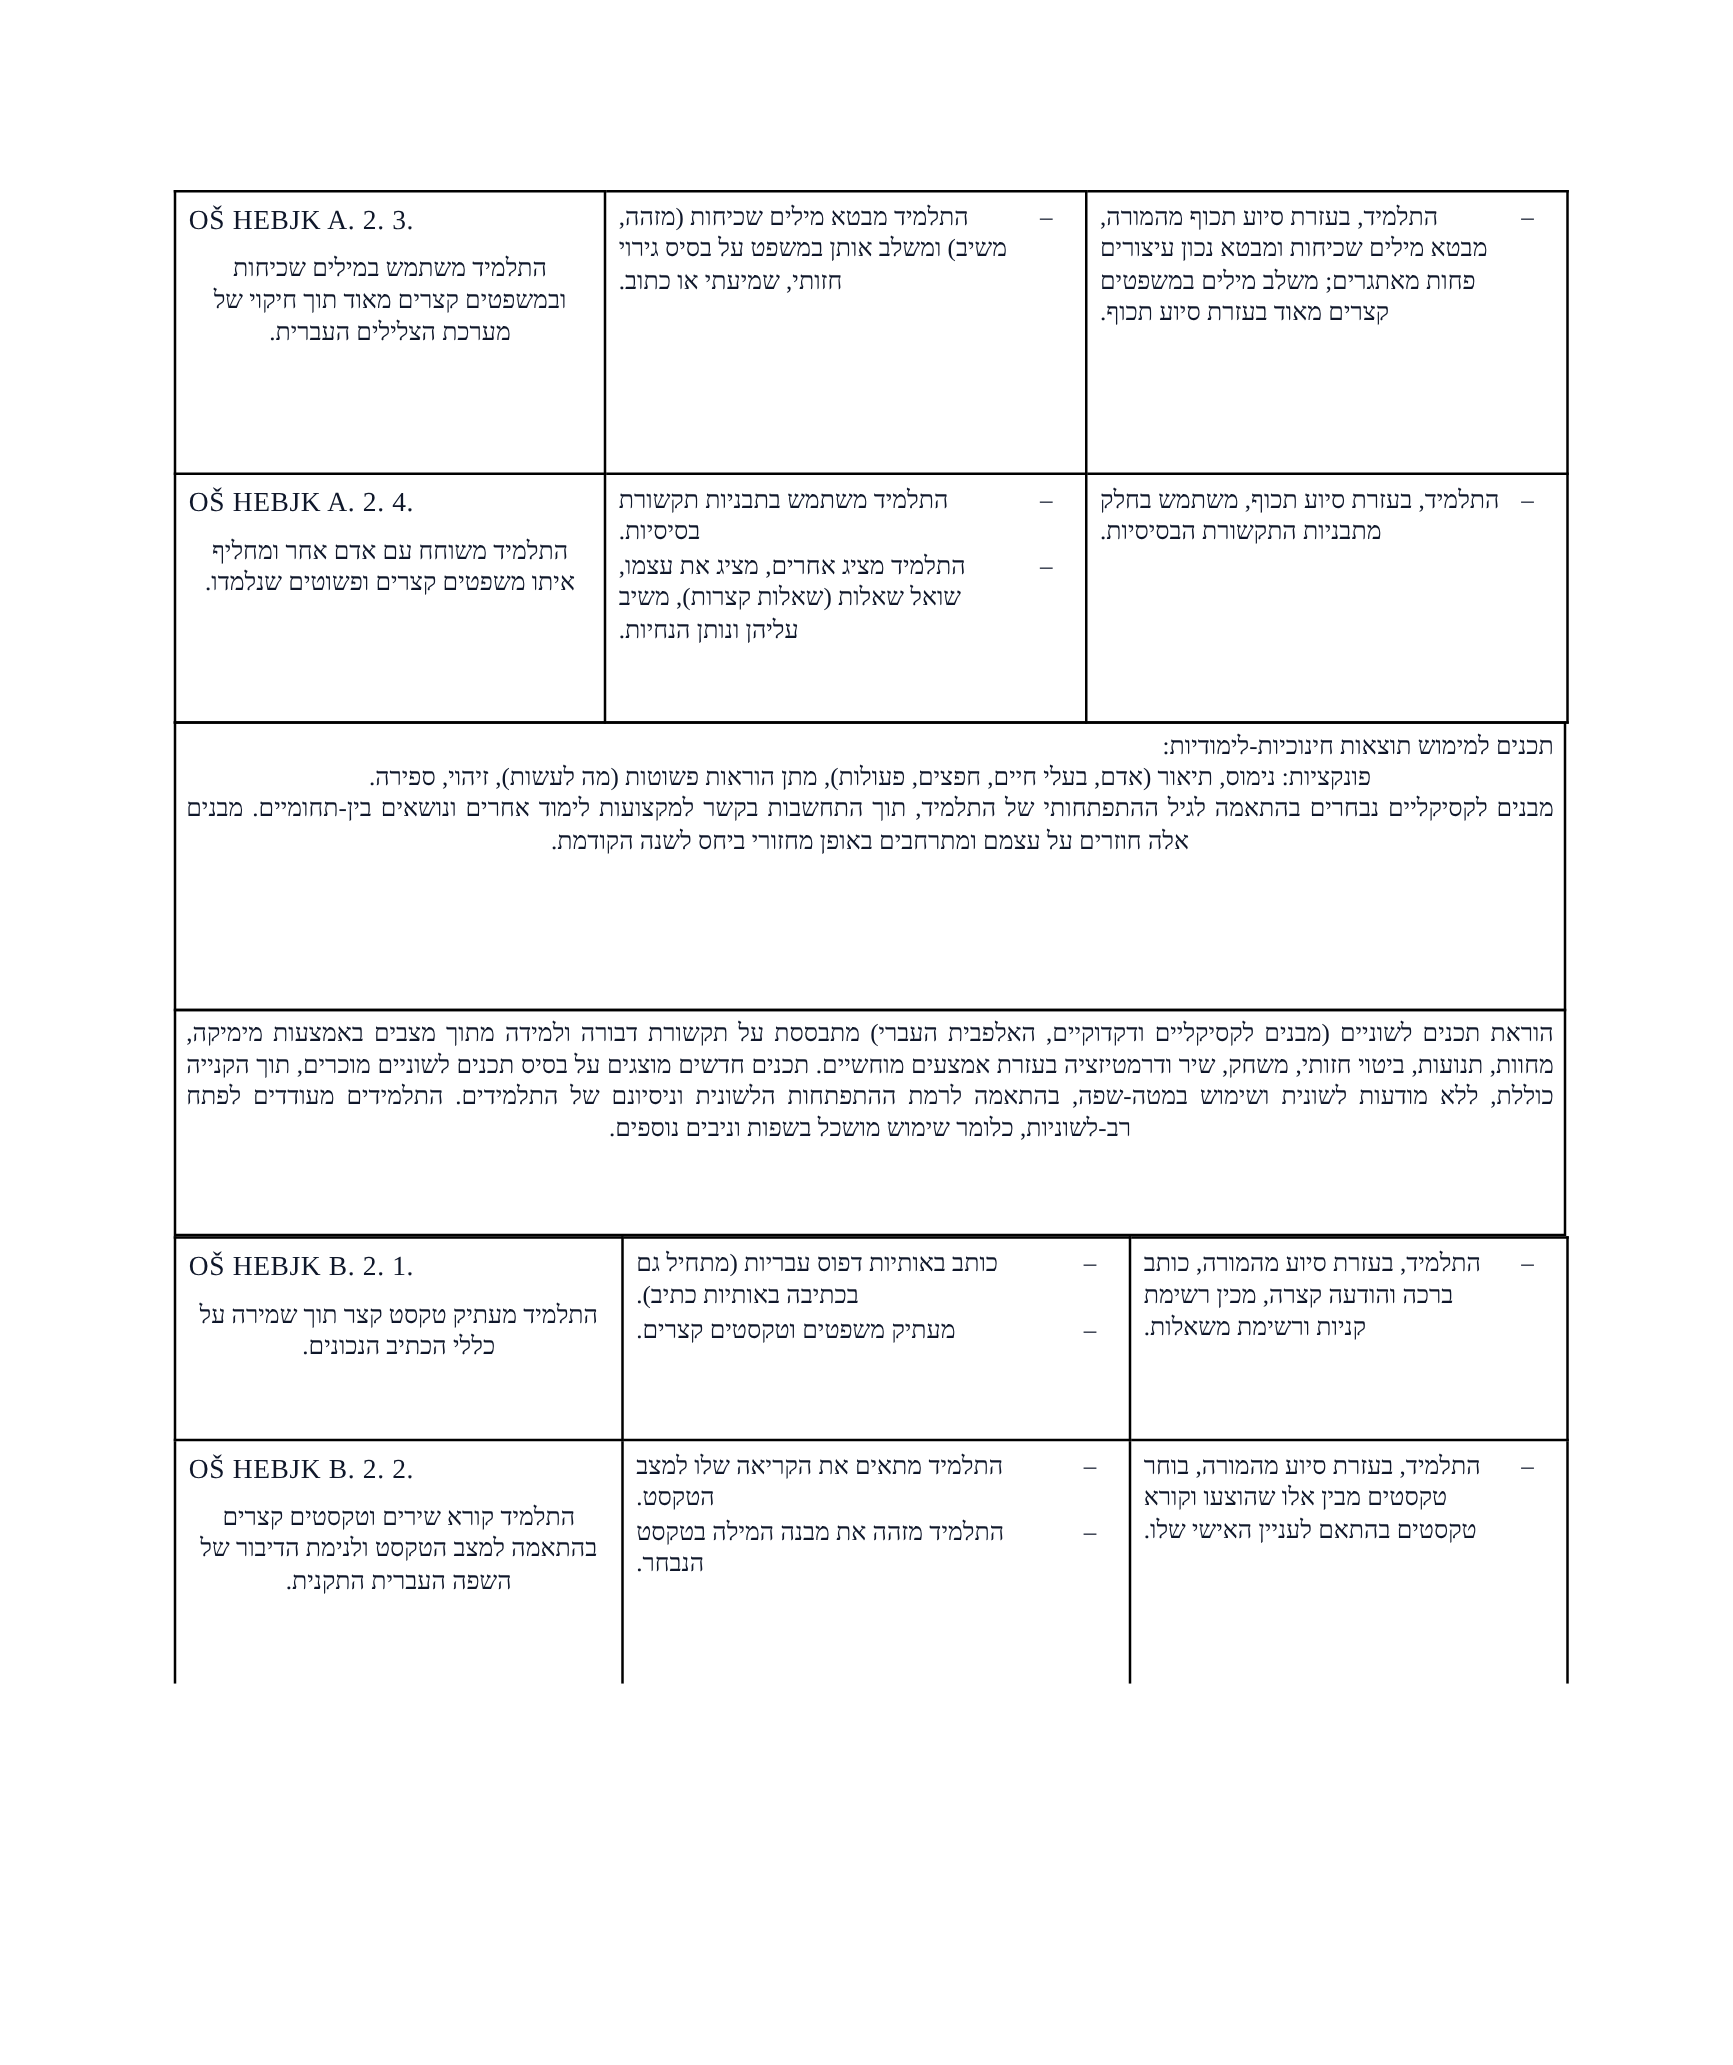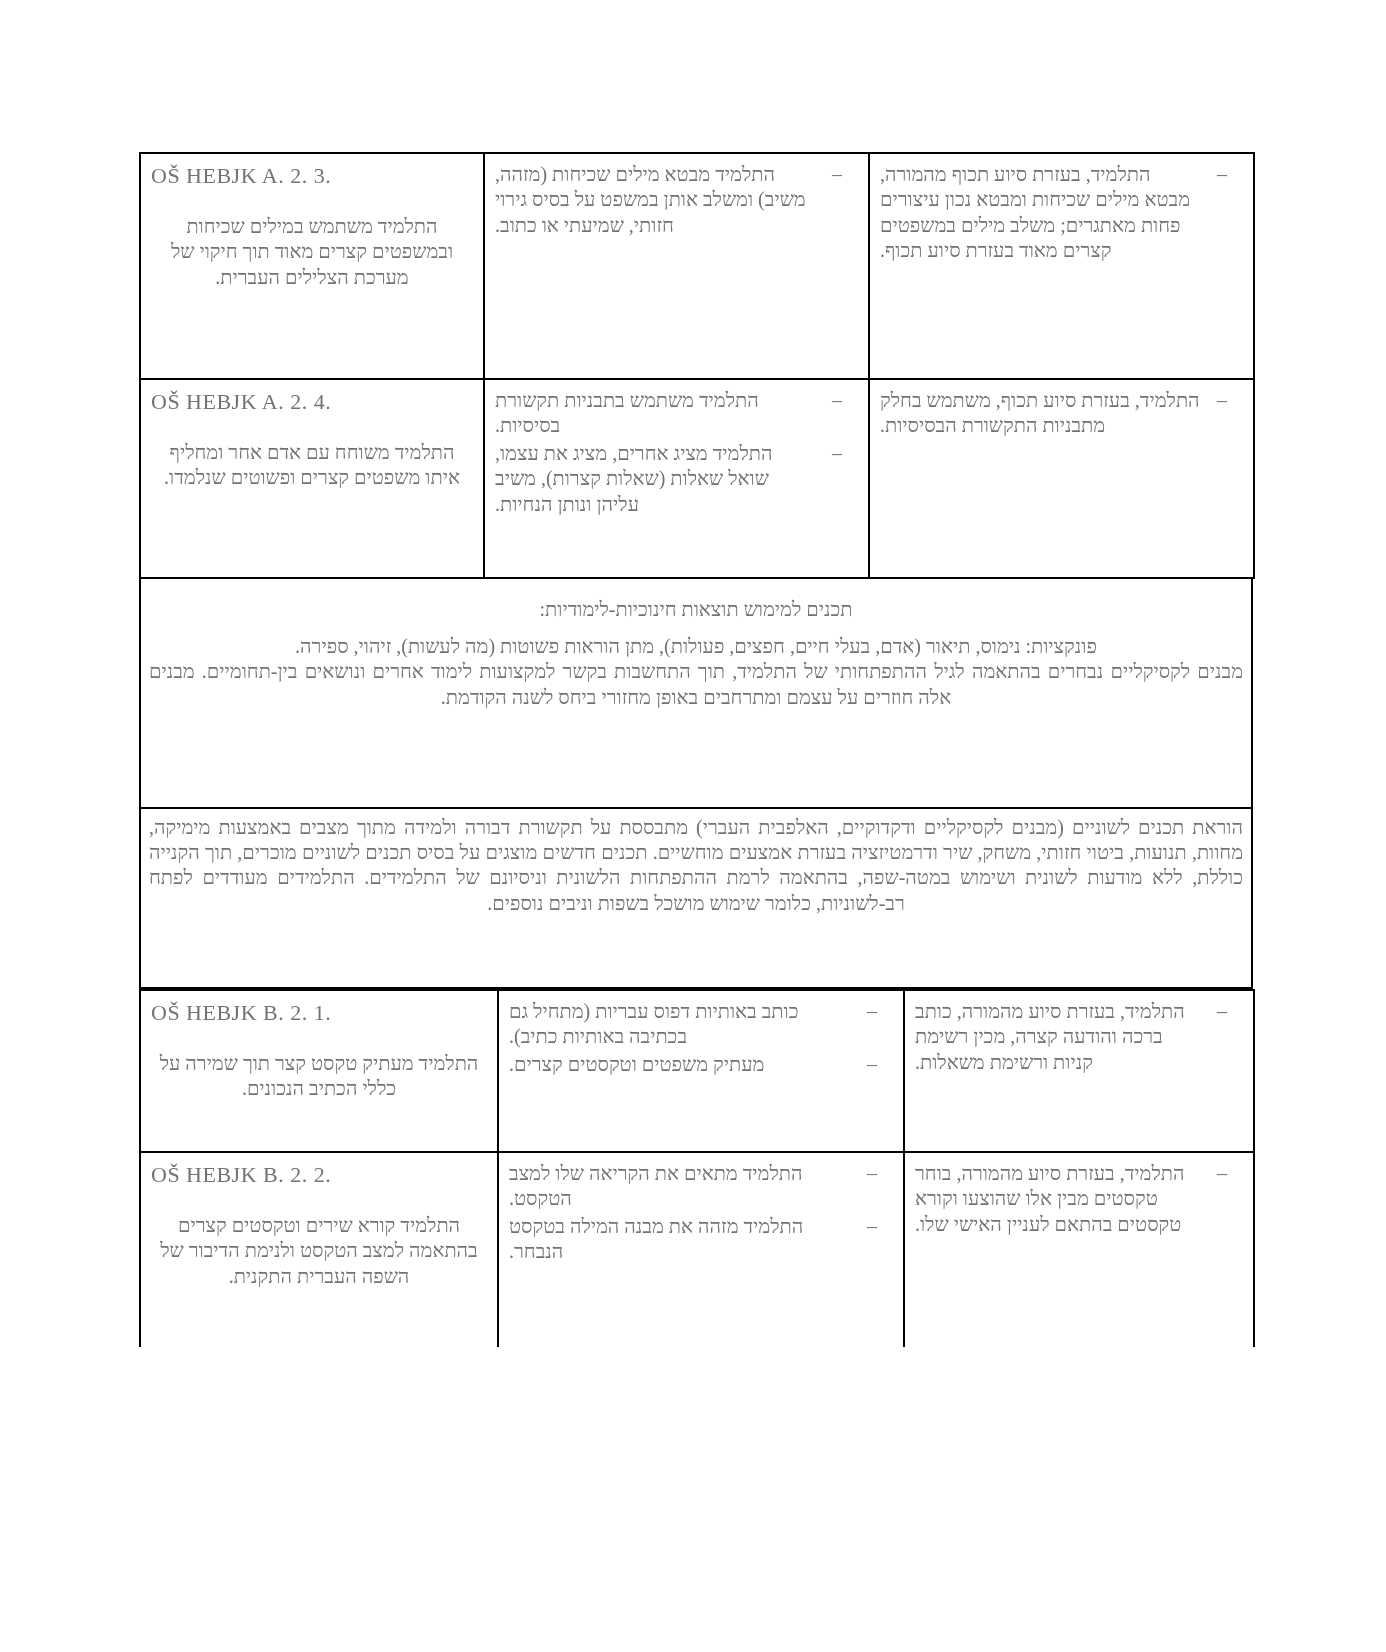--- a/index.html
+++ b/index.html
@@ -1,21 +1,21 @@
 <!DOCTYPE html>
 <html lang="he"><head>
 <meta charset="utf-8">
 <style>
   html,body{margin:0;padding:0;background:#ffffff;}
   .page{
     position:relative;
     width:1386px;height:1347px;
     background:#ffffff;
     font-family:"Liberation Serif","DejaVu Serif","DejaVu Sans",serif;
-    color:#737373;
+    color:#0f172a;
     overflow:hidden;
   }
   .content{position:absolute;left:139px;top:152px;width:1114px;}
 
   table.doc{border-collapse:collapse;table-layout:fixed;width:1114px;}
   table.doc td,table.doc th{
     border:2px solid #000;
     vertical-align:top;
     padding:8px 10px;
     font-size:20px;
@@ -30,39 +30,39 @@
   table.tbl-b col.c2{width:406px}
   table.tbl-b col.c3{width:350px}
 
   tr.a-row1{height:226px}
   tr.a-row2{height:199px}
   tr.b-head{height:83px}
   tr.b-row1{height:162px}
   tr.b-row2{height:253px}
 
   .code{direction:ltr;text-align:left;font-size:22px;letter-spacing:.5px;}
-  .outcome-text{direction:rtl;text-align:center;margin-top:24px;}
+  .outcome-text{direction:rtl;text-align:center;margin-top:13px;}
 
   .bullet{display:flex;direction:rtl;margin-bottom:2px;}
   .dash{flex:none;width:42px;text-align:center;}
   .btxt{flex:1;direction:rtl;text-align:left;}
 
   th.hdr{font-weight:bold;vertical-align:middle;text-align:center;direction:rtl;font-size:20px;}
 
   .block{
     border:2px solid #000;
     box-sizing:border-box;
     padding:6px 8px;
     font-size:20px;
     line-height:1.26;
   }
   .block.b1{min-height:232px;}
   .block.b2{min-height:182px;margin-top:-2px;}
   .block{margin-top:-2px;}
-  .block-title{direction:rtl;text-align:center;margin:12px;}
+  .block-title{direction:rtl;text-align:right;margin:0;}
   .block p{direction:rtl;text-align:justify;text-align-last:center;margin:0;}
 
   .section-heading{
     height:60px;
     display:flex;align-items:center;justify-content:center;
     direction:rtl;
     font-size:22px;
   }
 </style>
 </head>

